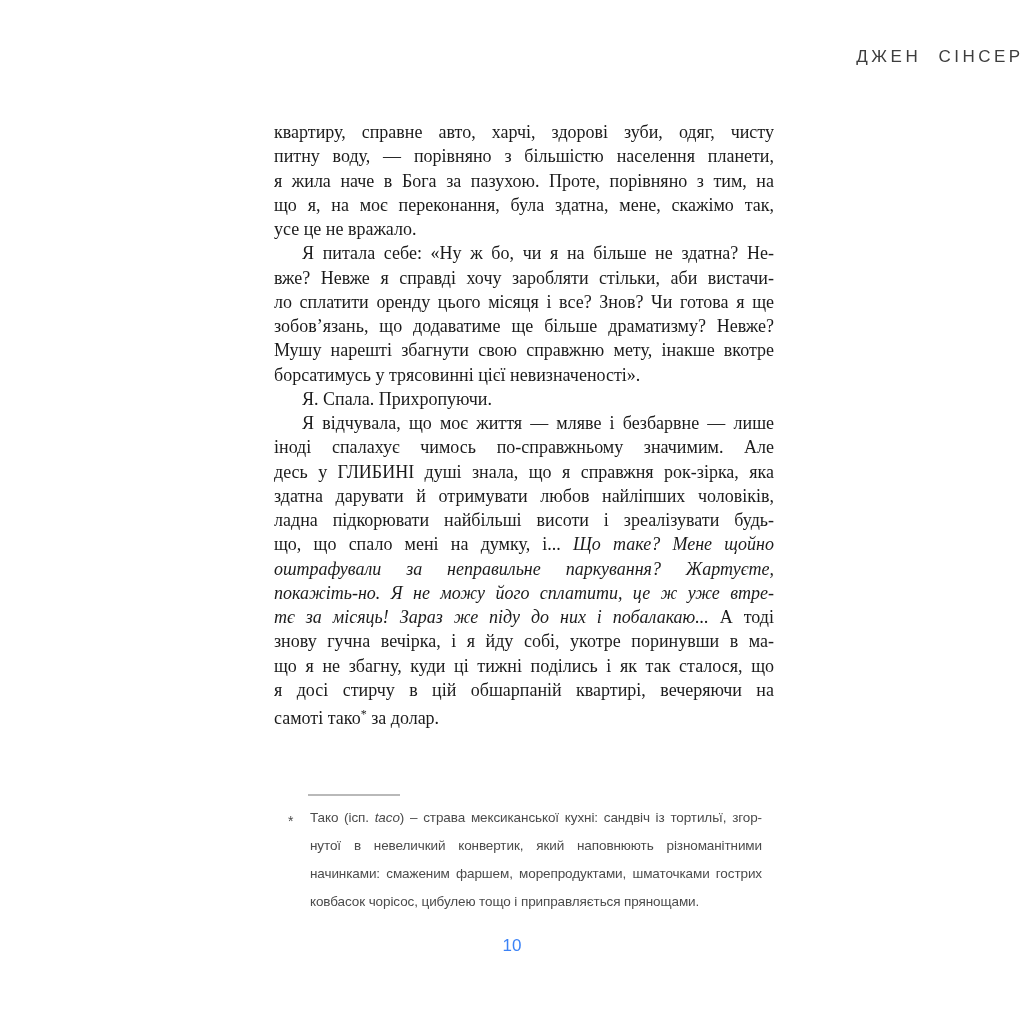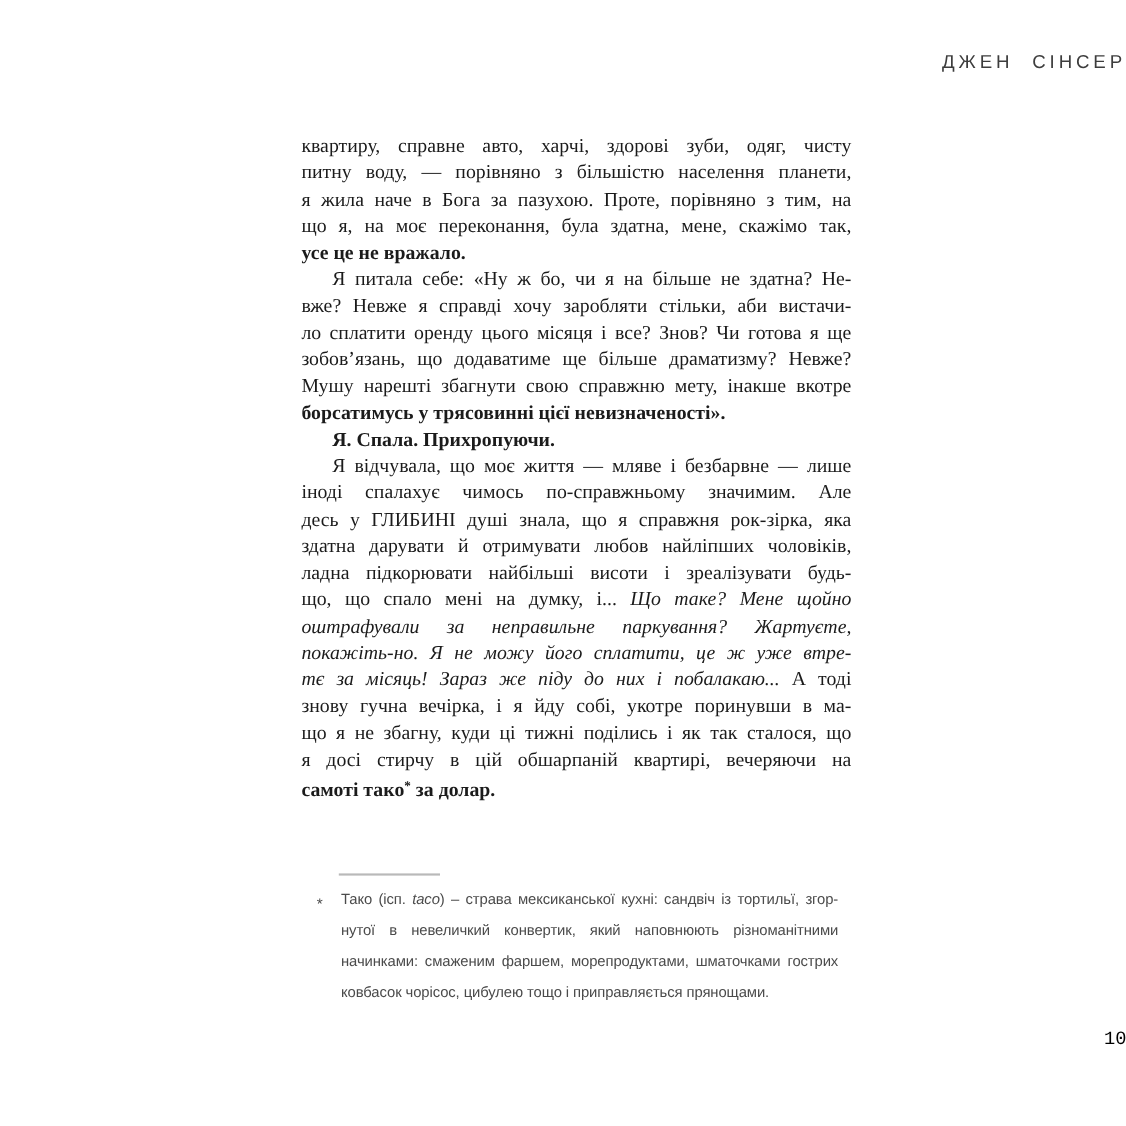--- a/index.html
+++ b/index.html
@@ -31,21 +31,21 @@
     font-family: "Liberation Serif", serif;
     font-size: 18px;
     line-height: 24.25px;
     color: #1b1b1b;
   }
   .line {
     text-align: justify;
     text-align-last: justify;
     white-space: normal;
   }
-  .line.last { text-align-last: left; font-weight: bold; }
+  .line.last { text-align-last: left; }
   .line.indent { padding-left: 28px; }
   .it { font-style: italic; }
   .sup { font-size: 12px; vertical-align: 6px; }
   .footnote {
     position: absolute;
     left: 262px;
     top: 794px;
     width: 500px;
     font-family: "Liberation Sans", sans-serif;
     font-size: 13.5px;
@@ -71,24 +71,24 @@
     padding-left: 48px;
     text-align: justify;
     text-align-last: justify;
   }
   .fn-line.last { text-align-last: left; }
   .page-number {
     position: absolute;
     top: 936px;
     left: 0;
     width: 100%;
-    text-align: right;
-    font-family: Liberation Mono, monospace;
+    text-align: center;
+    font-family: Liberation Sans, sans-serif;
     font-size: 17px;
-    color: #000000;
+    color: #3b82f6;
   }
 </style>
 </head>
 <body>
 
 <div class="page">
 
   <div class="running-head">ДЖЕН СІНСЕРО</div>
 
   <div class="body-text" id="body-text">

